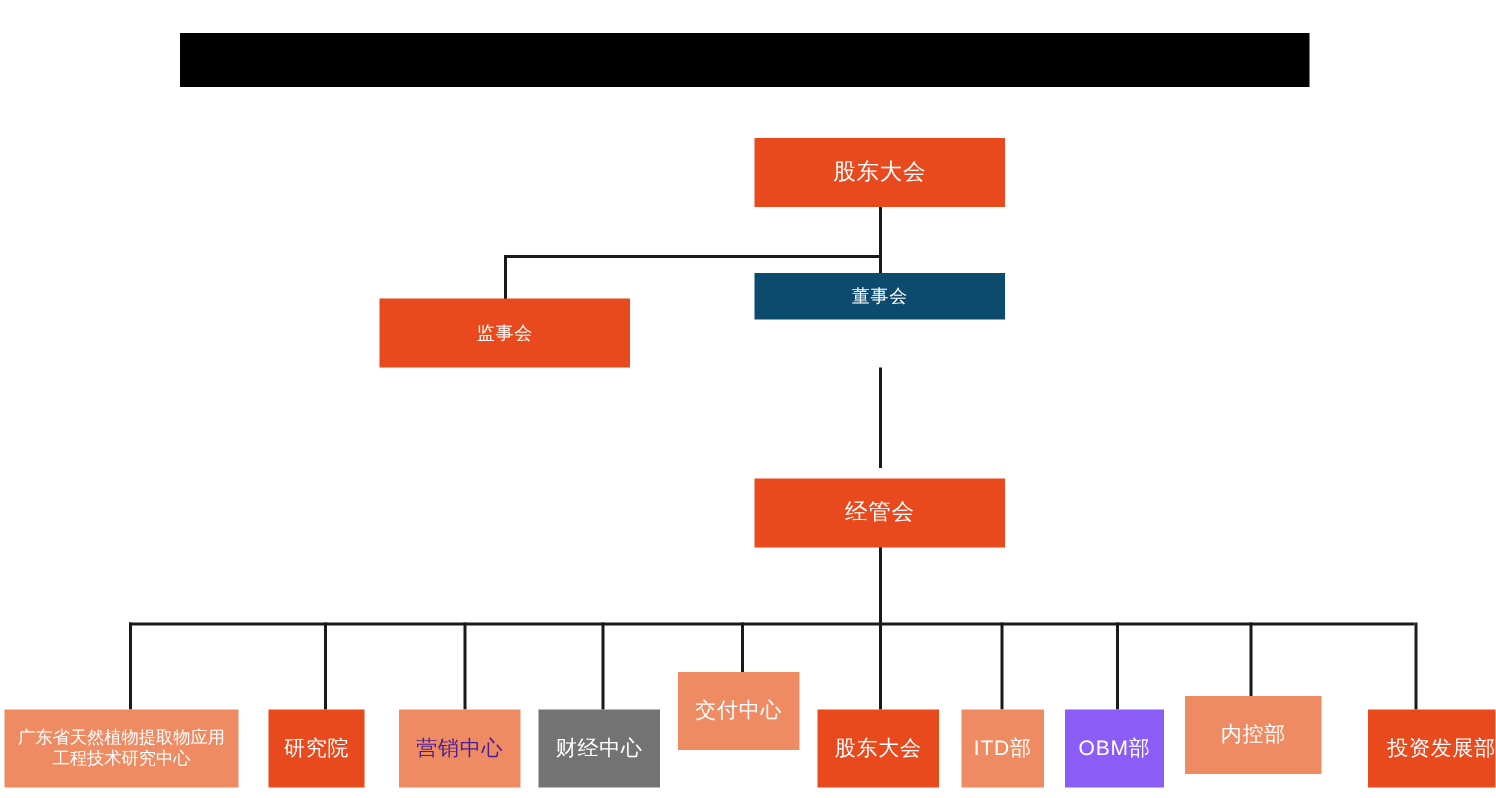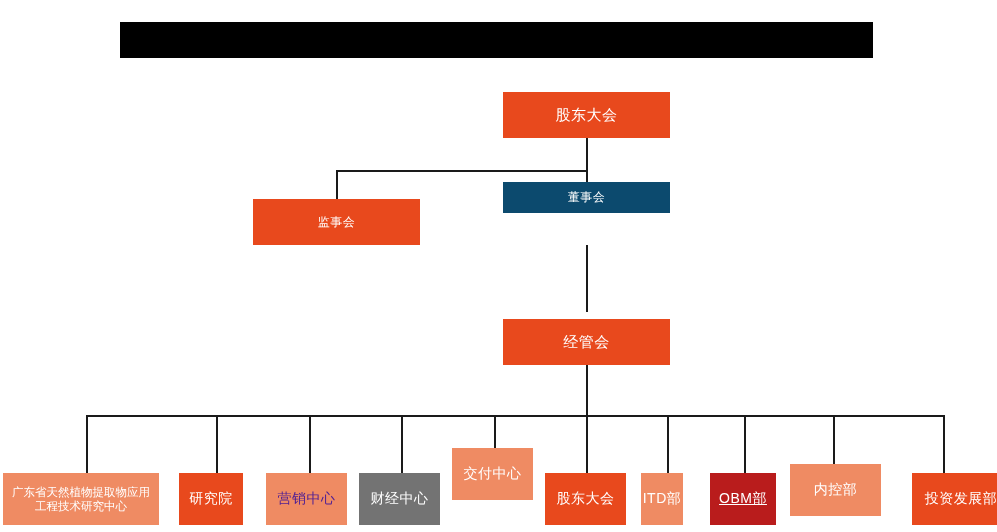--- a/index.html
+++ b/index.html
@@ -73,18 +73,18 @@
       <div class="node lvl1 fill-dark" style="left: 503px; top: 92px; width: 167px; height: 46px; background: rgb(232, 73, 29); color: rgb(255, 255, 255);">股东大会</div>
       <div class="node lvl2 fill-dark" style="left: 253px; top: 199px; width: 167px; height: 46px; background: rgb(232, 73, 29); color: rgb(255, 255, 255);">监事会</div>
       <div class="node lvl2 fill-light" style="left: 503px; top: 182px; width: 167px; height: 31px; background: #0c4a6e; color: rgb(255, 255, 255);">董事会</div>
       <div class="node lvl3 fill-dark" style="left: 503px; top: 319px; width: 167px; height: 46px; background: rgb(232, 73, 29); color: rgb(255, 255, 255);">经管会</div>
       <div class="node dept fill-light tiny" style="left: 3px; top: 473px; width: 156px; height: 52px; background: rgb(239, 139, 99); color: rgb(255, 255, 255);">广东省天然植物提取物应用工程技术研究中心</div>
       <div class="node dept fill-dark" style="left: 179px; top: 473px; width: 64px; height: 52px; background: rgb(232, 73, 29); color: rgb(255, 255, 255);">研究院</div>
       <div class="node dept fill-light" style="left: 266px; top: 473px; width: 81px; height: 52px; background: rgb(239, 139, 99); color: #4c1d95;">营销中心</div>
       <div class="node dept fill-dark" style="left: 359px; top: 473px; width: 81px; height: 52px; background: #737373; color: rgb(255, 255, 255);">财经中心</div>
       <div class="node dept fill-light" style="left: 452px; top: 448px; width: 81px; height: 52px; background: rgb(239, 139, 99); color: rgb(255, 255, 255);">交付中心</div>
       <div class="node dept fill-dark" style="left: 545px; top: 473px; width: 81px; height: 52px; background: rgb(232, 73, 29); color: rgb(255, 255, 255);">股东大会</div>
-      <div class="node dept fill-light" style="left: 641px; top: 473px; width: 42px; height: 52px; background: rgb(239, 139, 99); color: rgb(255, 255, 255);">ITD部</div>
-      <div class="node dept fill-dark" style="left: 710px; top: 473px; width: 66px; height: 52px; background: #b91c1c; color: rgb(255, 255, 255); text-decoration: underline;">OBM部</div>
+      <div class="node dept fill-light" style="left: 641px; top: 473px; width: 55px; height: 52px; background: rgb(239, 139, 99); color: rgb(255, 255, 255);">ITD部</div>
+      <div class="node dept fill-dark" style="left: 710px; top: 473px; width: 66px; height: 52px; background: #8b5cf6; color: rgb(255, 255, 255);">OBM部</div>
       <div class="node dept fill-light" style="left: 790px; top: 464px; width: 91px; height: 52px; background: rgb(239, 139, 99); color: rgb(255, 255, 255);">内控部</div>
       <div class="node dept fill-dark" style="left: 912px; top: 473px; width: 98px; height: 52px; background: rgb(232, 73, 29); color: rgb(255, 255, 255);">投资发展部</div>
     </div>
 </div>
 
 </body></html>

